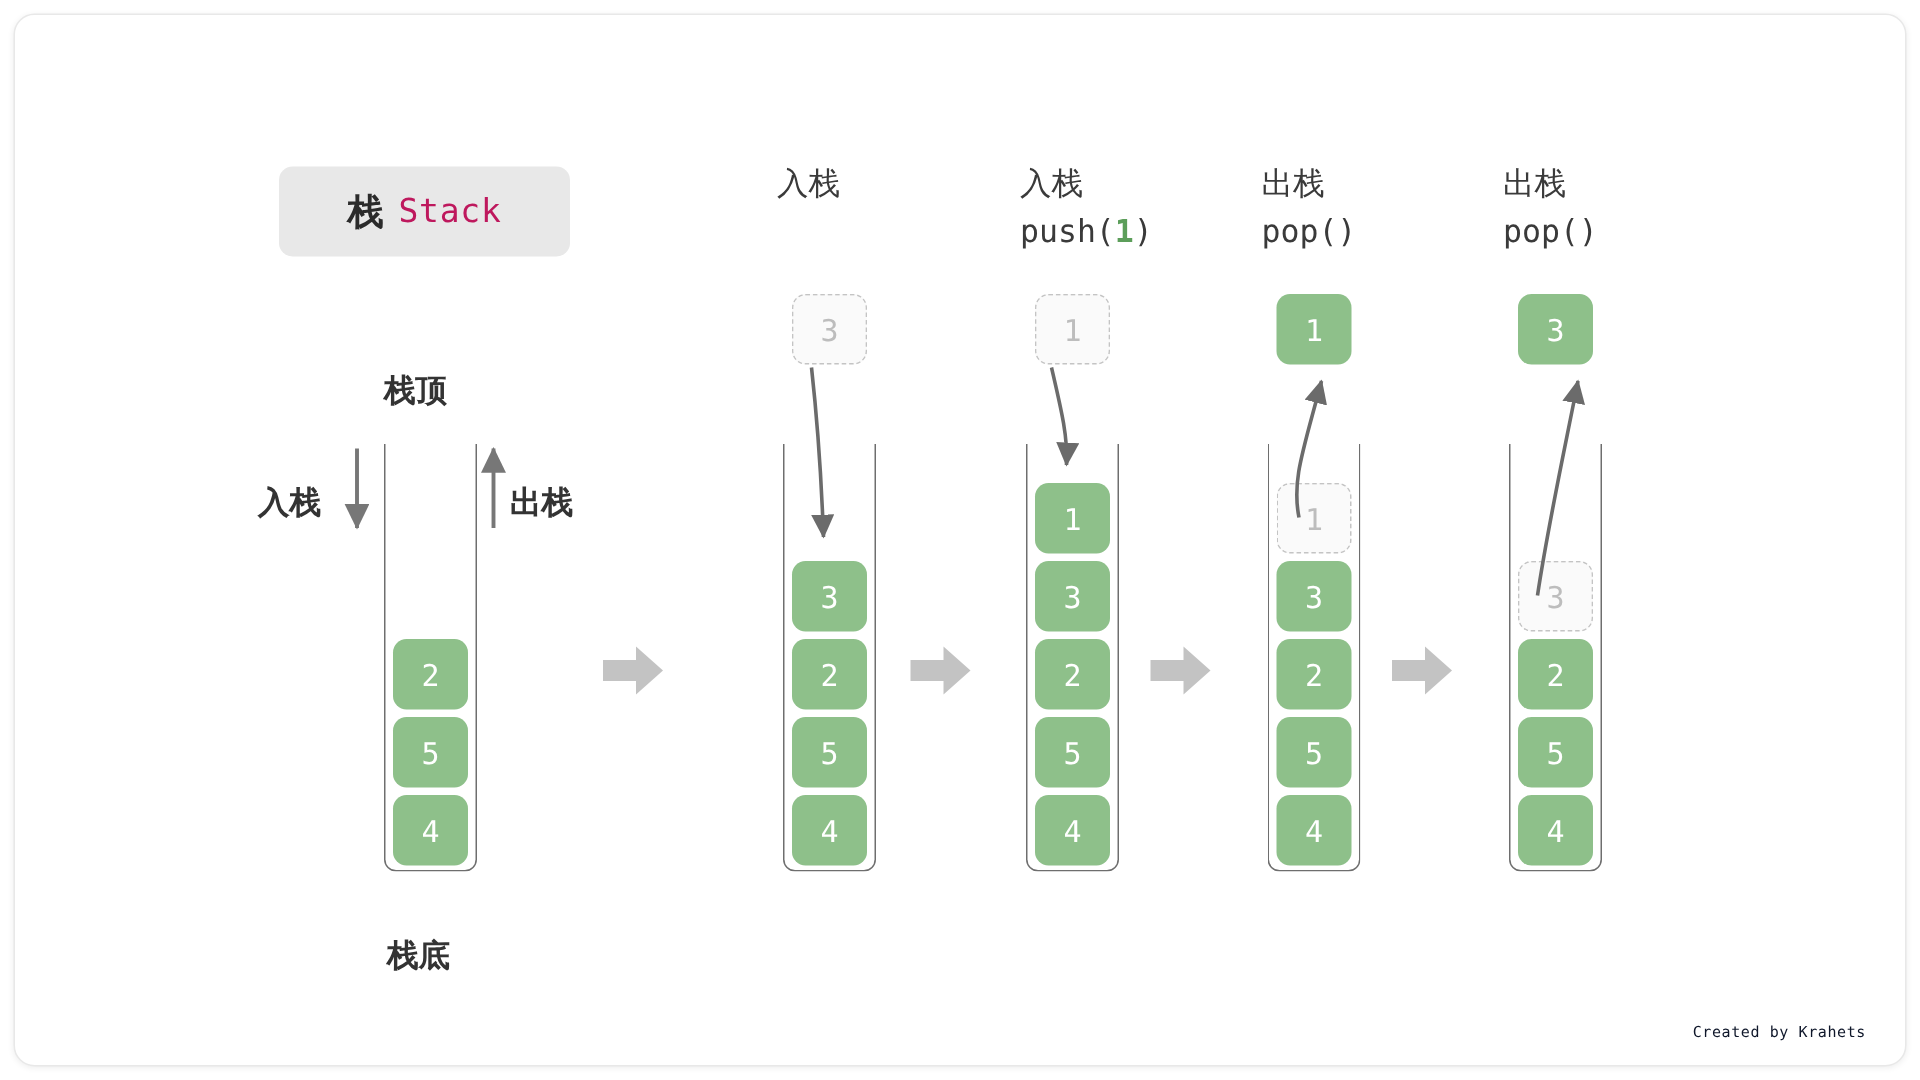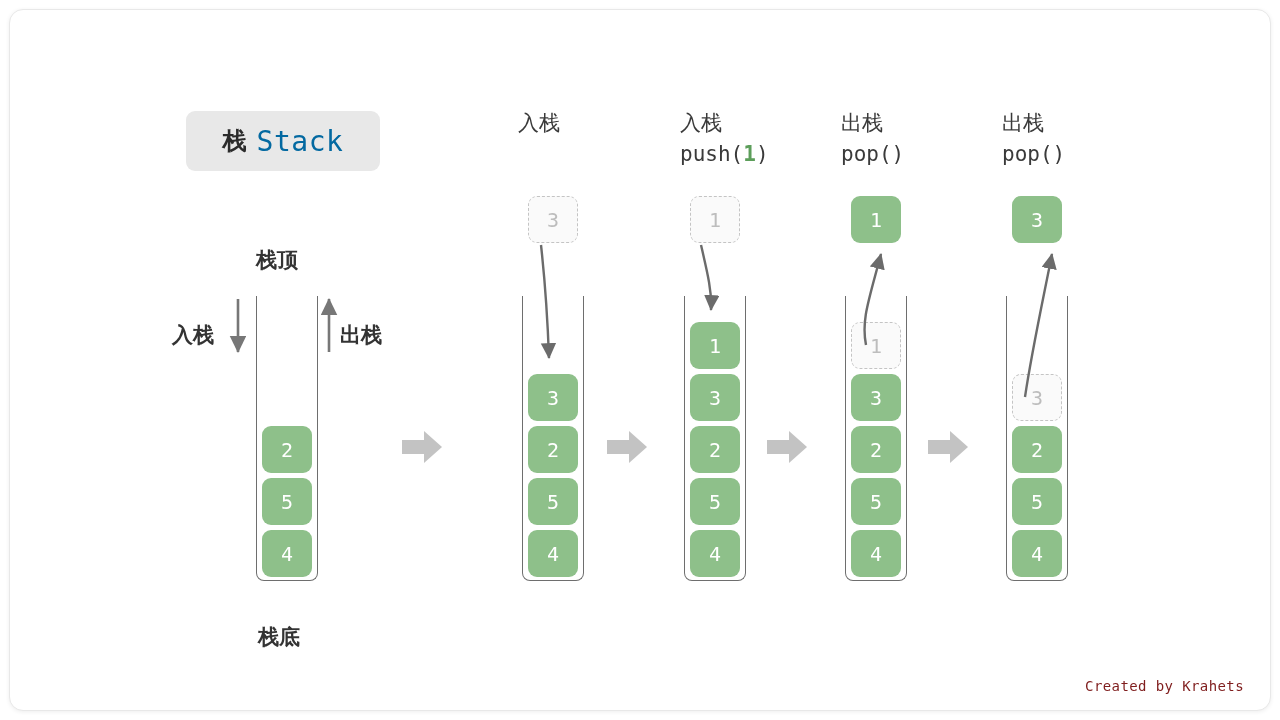--- a/index.html
+++ b/index.html
@@ -43,22 +43,22 @@
     box-sizing: border-box;
   }
   .title-badge .t-cn {
     font-family: "Liberation Sans", sans-serif;
     font-weight: bold;
     font-size: 24px;
     color: #2b2b2b;
   }
   .title-badge .t-en {
     font-family: "DejaVu Sans Mono", monospace;
-    font-size: 28px;
-    color: #0369a1;
+    font-size: 22px;
+    color: #be185d;
     margin-left: 10px;
     letter-spacing: 0.5px;
   }
 
   
   .lbl-cn-bold {
     position: absolute;
     font-family: "Liberation Sans", sans-serif;
     font-weight: bold;
     font-size: 21px;
@@ -142,22 +142,22 @@
     height: 720px;
     pointer-events: none;
   }
 
   
   .watermark {
     position: absolute;
     right: 36px;
     bottom: 26px;
     font-family: "DejaVu Sans Mono", monospace;
-    font-size: 14px;
-    color: #7f1d1d;
+    font-size: 10px;
+    color: #0f172a;
     letter-spacing: 0.4px;
     white-space: nowrap;
     text-align: right;
   }
 </style>
 </head>
 <body>
 
 <div id="canvas">
   <div class="card"></div>

